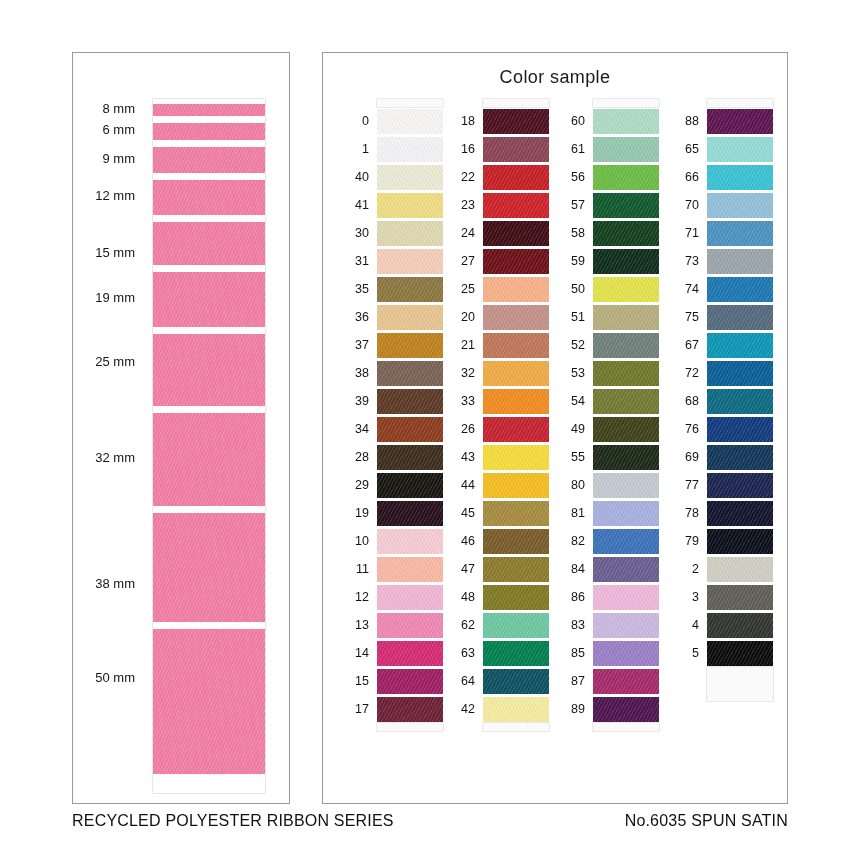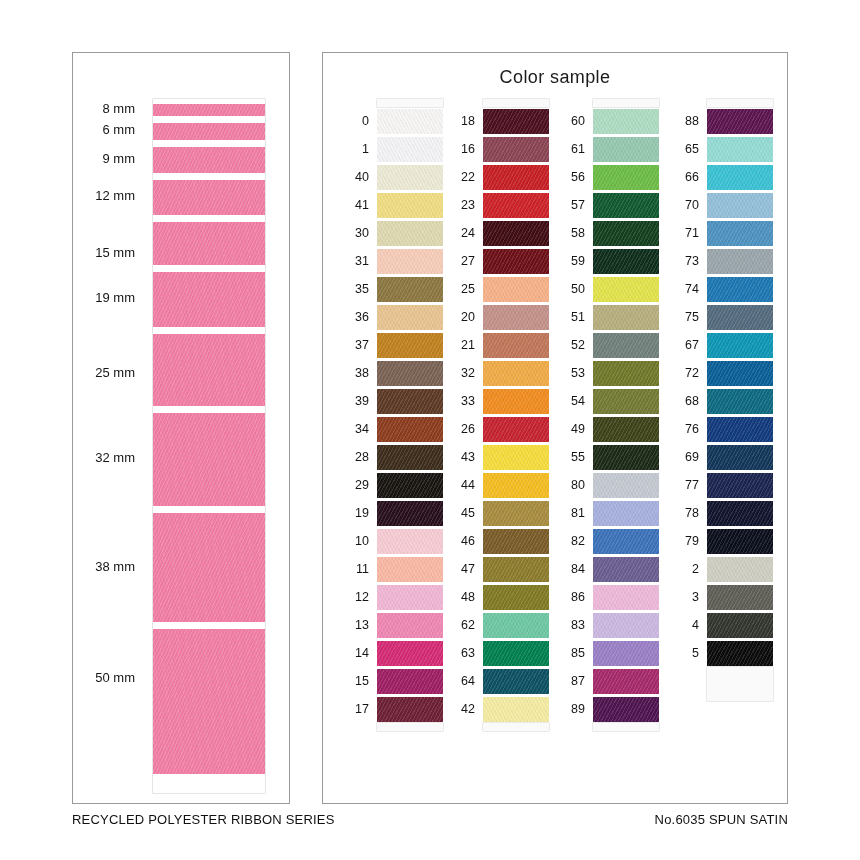--- a/index.html
+++ b/index.html
@@ -139,21 +139,21 @@
     width: 66px;
     height: 8px;
     background: #fafafa;
     box-shadow: 0 0 0 0.5px rgba(170,170,170,0.5);
   }
   .swatch-stack .cap-bot.tall { height: 34px; }
 
   
   .footer-caption {
     position: absolute;
-    font-size: 13px;
+    font-size: 16px;
     letter-spacing: 0.2px;
     color: #111111;
     white-space: nowrap;
     font-family: "Liberation Sans", sans-serif;
   }
   #footer-left  { left: 72px;  top: 812px; }
   #footer-right { right: 72px; top: 812px; }
 </style>
 </head>
 <body>
@@ -183,23 +183,23 @@
         <div class="ribbon-seg" style="top: 530.476px; height: 144.524px; background-color: rgb(240, 124, 163);"></div>
         <div class="ribbon-gap" style="top: 675px; height: 7px;"></div>
       </div>
     <div id="quality-labels">
         <div class="qlabel" style="top: 47.781px;">8 mm</div>
         <div class="qlabel" style="top: 69.2333px;">6 mm</div>
         <div class="qlabel" style="top: 97.9119px;">9 mm</div>
         <div class="qlabel" style="top: 135.262px;">12 mm</div>
         <div class="qlabel" style="top: 192px;">15 mm</div>
         <div class="qlabel" style="top: 237.421px;">19 mm</div>
-        <div class="qlabel" style="top: 312px;">25 mm</div>
+        <div class="qlabel" style="top: 301px;">25 mm</div>
         <div class="qlabel" style="top: 397.39px;">32 mm</div>
-        <div class="qlabel" style="top: 506px; text-align: center;">38 mm</div>
+        <div class="qlabel" style="top: 523px; text-align: center;">38 mm</div>
         <div class="qlabel" style="top: 617px;">50 mm</div>
       </div>
   </div>
 
   <div class="panel" id="color-panel">
     <div class="panel-title">Color sample</div>
     <div id="color-columns">
         <div class="color-col" style="left: 16px;">
           <div class="swatch-stack">
             <div class="cap-top"></div>

